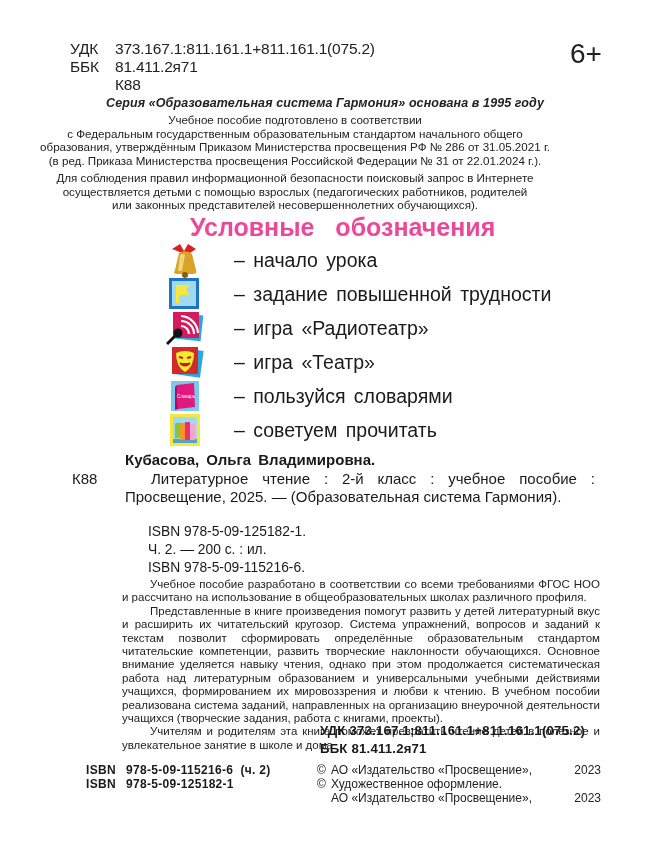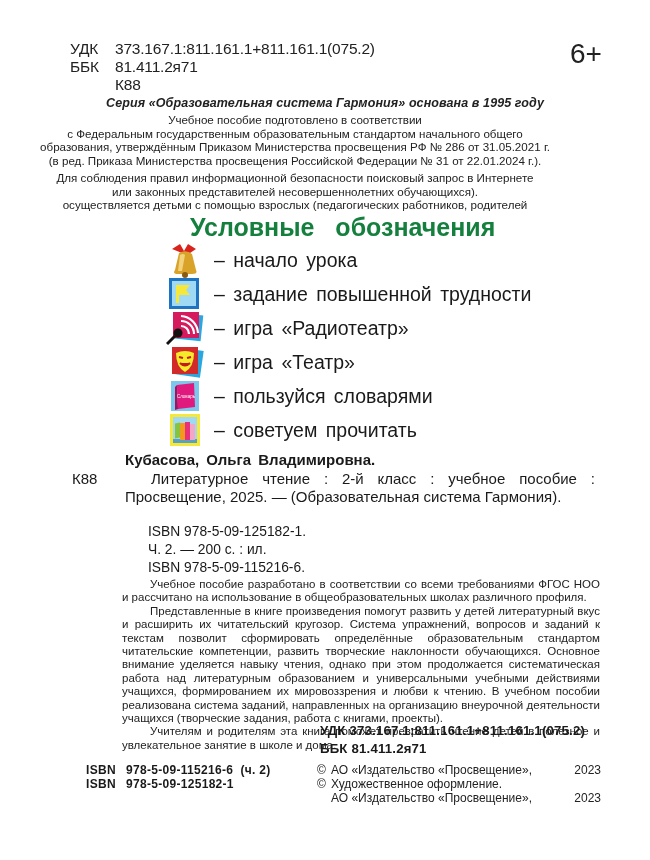--- a/index.html
+++ b/index.html
@@ -4,24 +4,24 @@
 <style>
   html, body { margin:0; padding:0; background:#ffffff; }
   body { width:650px; height:860px; position:relative; overflow:hidden;
          font-family:"Liberation Sans", "DejaVu Sans", sans-serif; color:#1a1a1a; }
   .abs { position:absolute; white-space:nowrap; }
   .hdr { font-size:15.5px; letter-spacing:-0.2px; color:#222; }
   .hdr .lbl { display:inline-block; width:45px; }
   .age { font-size:28px; color:#222; }
   .series { font-size:12.5px; font-style:italic; width:650px; text-align:center; left:0; top:96px; color:#222; letter-spacing:0.1px;font-weight:bold; }
   .center-block { left:0; width:590px; text-align:center; font-size:11.6px; line-height:13.6px; color:#222; }
-  .legend-title { left:190px; top:213px; font-size:25px; font-weight:bold; word-spacing:14px; color:#15803d;text-align:center; }
+  .legend-title { left:190px; top:213px; font-size:25px; font-weight:bold; word-spacing:14px; color:#ec4899;text-align:center; }
   .leg-row { position:absolute; left:166px; height:34px; display:flex; align-items:center; }
   .leg-icon { width:40px; height:34px; position:relative; }
-  .leg-text { margin-left:8px; font-size:19.5px; color:#1a1a1a; word-spacing:3px; }
+  .leg-text { margin-left:28px; font-size:19.5px; color:#1a1a1a; word-spacing:3px; }
   .author { left:125px; top:451px; font-size:15px; font-weight:bold; word-spacing:3px; }
   .biblio { left:125px; top:470px; width:470px; font-size:15px; line-height:18.3px; text-align:justify; white-space:normal; }
   .biblio .ln { display:block; text-align-last:justify; }
   .biblio .ln.last { text-align-last:left; }
   .k88 { left:72px; top:470px; font-size:15px; }
   .isbn-block { left:148px; font-size:13.8px; line-height:18px; }
   .annot { left:122px; width:478px; font-size:11.5px; line-height:13.4px; white-space:normal; text-align:justify; color:#222; }
   .annot p { margin:0; text-indent:28px; }
   .udk2 { left:320px; top:722px; font-size:13.2px; font-weight:bold; line-height:18px; letter-spacing:0.2px; }
   .isbn-bottom { left:86px; top:763px; font-size:12px; font-weight:bold; line-height:14px; letter-spacing:0.3px; }
@@ -47,22 +47,22 @@
 
 <div class="abs center-block" style="top:113px;">
   <div>Учебное пособие подготовлено в соответствии</div>
   <div>с Федеральным государственным образовательным стандартом начального общего</div>
   <div>образования, утверждённым Приказом Министерства просвещения РФ № 286 от 31.05.2021 г.</div>
   <div>(в ред. Приказа Министерства просвещения Российской Федерации № 31 от 22.01.2024 г.).</div>
 </div>
 
 <div class="abs center-block" style="top:171px;">
   <div>Для соблюдения правил информационной безопасности поисковый запрос в Интернете</div>
+  <div>осуществляется детьми с помощью взрослых (педагогических работников, родителей</div>
   <div>или законных представителей несовершеннолетних обучающихся).</div>
-  <div>осуществляется детьми с помощью взрослых (педагогических работников, родителей</div>
 </div>
 
 <div class="abs legend-title">Условные обозначения</div>
 
 <div class="leg-row" style="top:243px;">
   <div class="leg-icon">
     <svg width="40" height="36" viewBox="0 0 40 36">
       <path d="M6 6 L14 1 L18 8 L22 1 L30 6 L24 10 L20 9 L16 10 Z" fill="#d8241c"></path>
       <path d="M13 10 Q20 6 26 11 L30 27 Q32 31 26 31 L12 31 Q6 31 9 27 Z" fill="#d9a32a"></path>
       <path d="M14 12 Q17 10 19 12 L16 28 L12 28 Z" fill="#f2d27a"></path>

